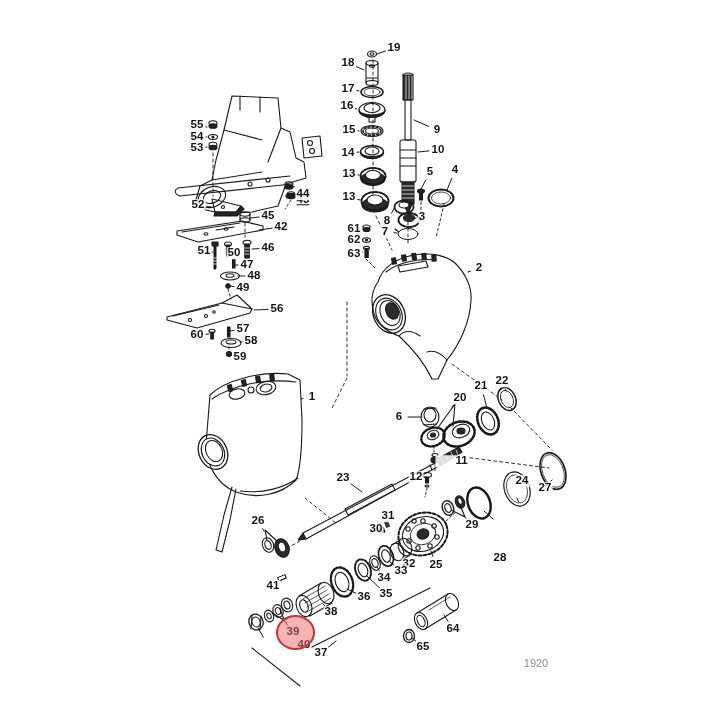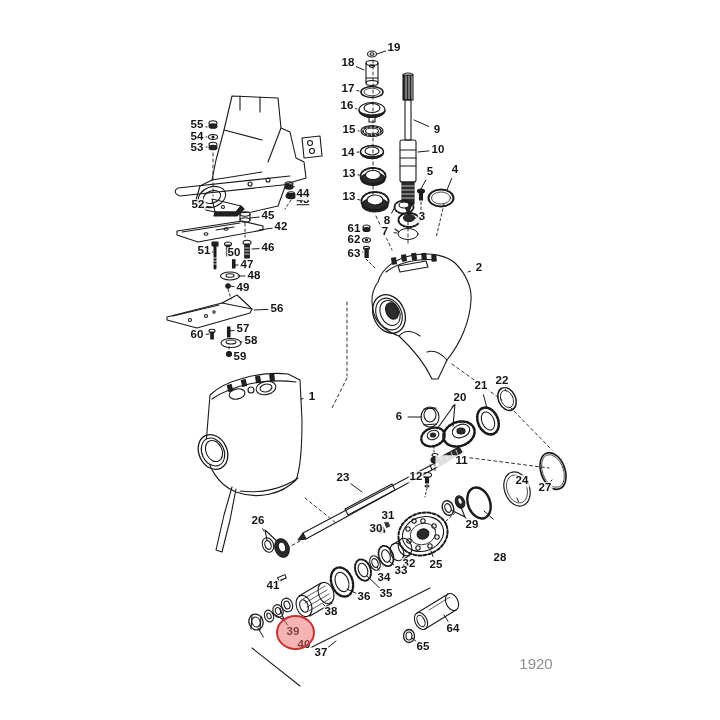--- a/index.html
+++ b/index.html
@@ -4,21 +4,21 @@
 <style>
   html,body{margin:0;padding:0;background:#fff;}
   .canvas{position:relative;width:720px;height:720px;background:#ffffff;overflow:hidden;
           font-family:"Liberation Sans",sans-serif;}
   .canvas svg.art{position:absolute;left:0;top:0;z-index:1;}
   .labels-layer{position:absolute;left:0;top:0;width:720px;height:554px;z-index:3;}
   .part-label{position:absolute;transform:translate(-50%,-50%);font-weight:bold;
               font-size:11.5px;color:#141414;line-height:1;letter-spacing:0;
               background:rgba(255,255,255,0.85);padding:0 1px;cursor:pointer;}
   .highlight-circle{position:absolute;border-radius:50%;z-index:5;pointer-events:none;}
-  .footer-code{position:absolute;transform:translate(-50%,-50%);font-size:15px;
+  .footer-code{position:absolute;transform:translate(-50%,-50%);font-size:11px;
                color:#8f8f8f;z-index:2;}
   .art *{vector-effect:none;}
 </style>
 </head>
 <body>
 
 <div class="canvas">
 
 <svg class="art" id="artwork" width="720" height="720" viewBox="0 0 720 720" fill="none" stroke="#1a1a1a" stroke-width="1.1" stroke-linejoin="round" stroke-linecap="round">
 

